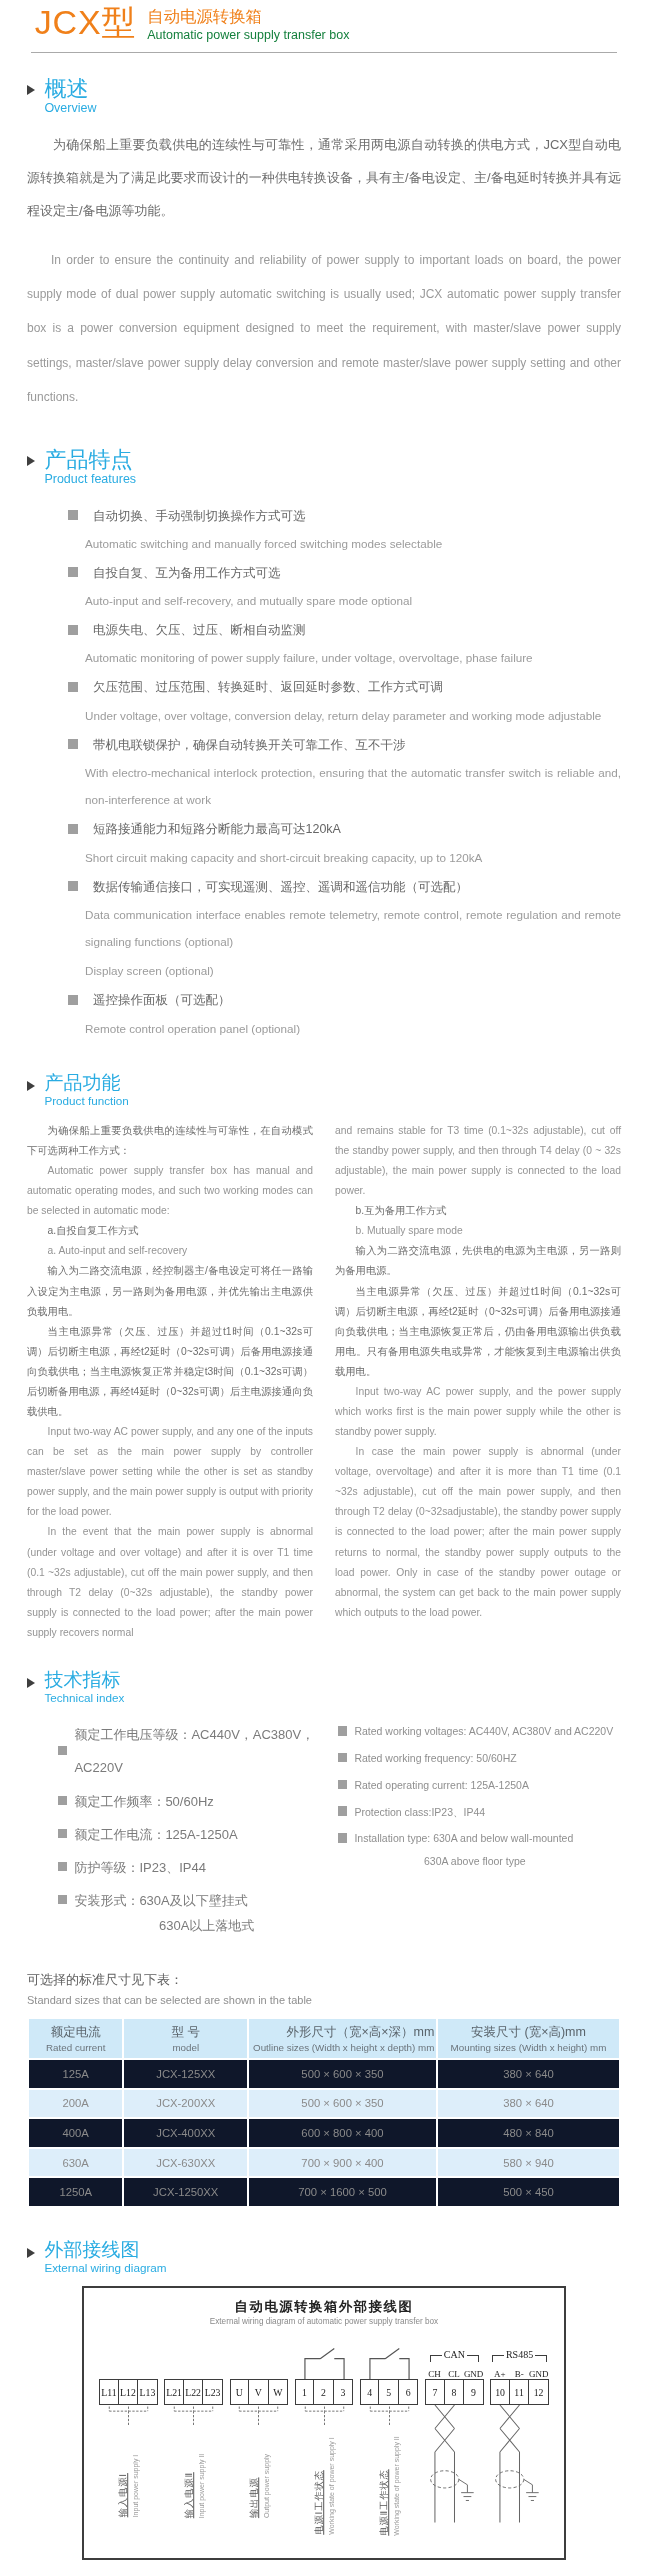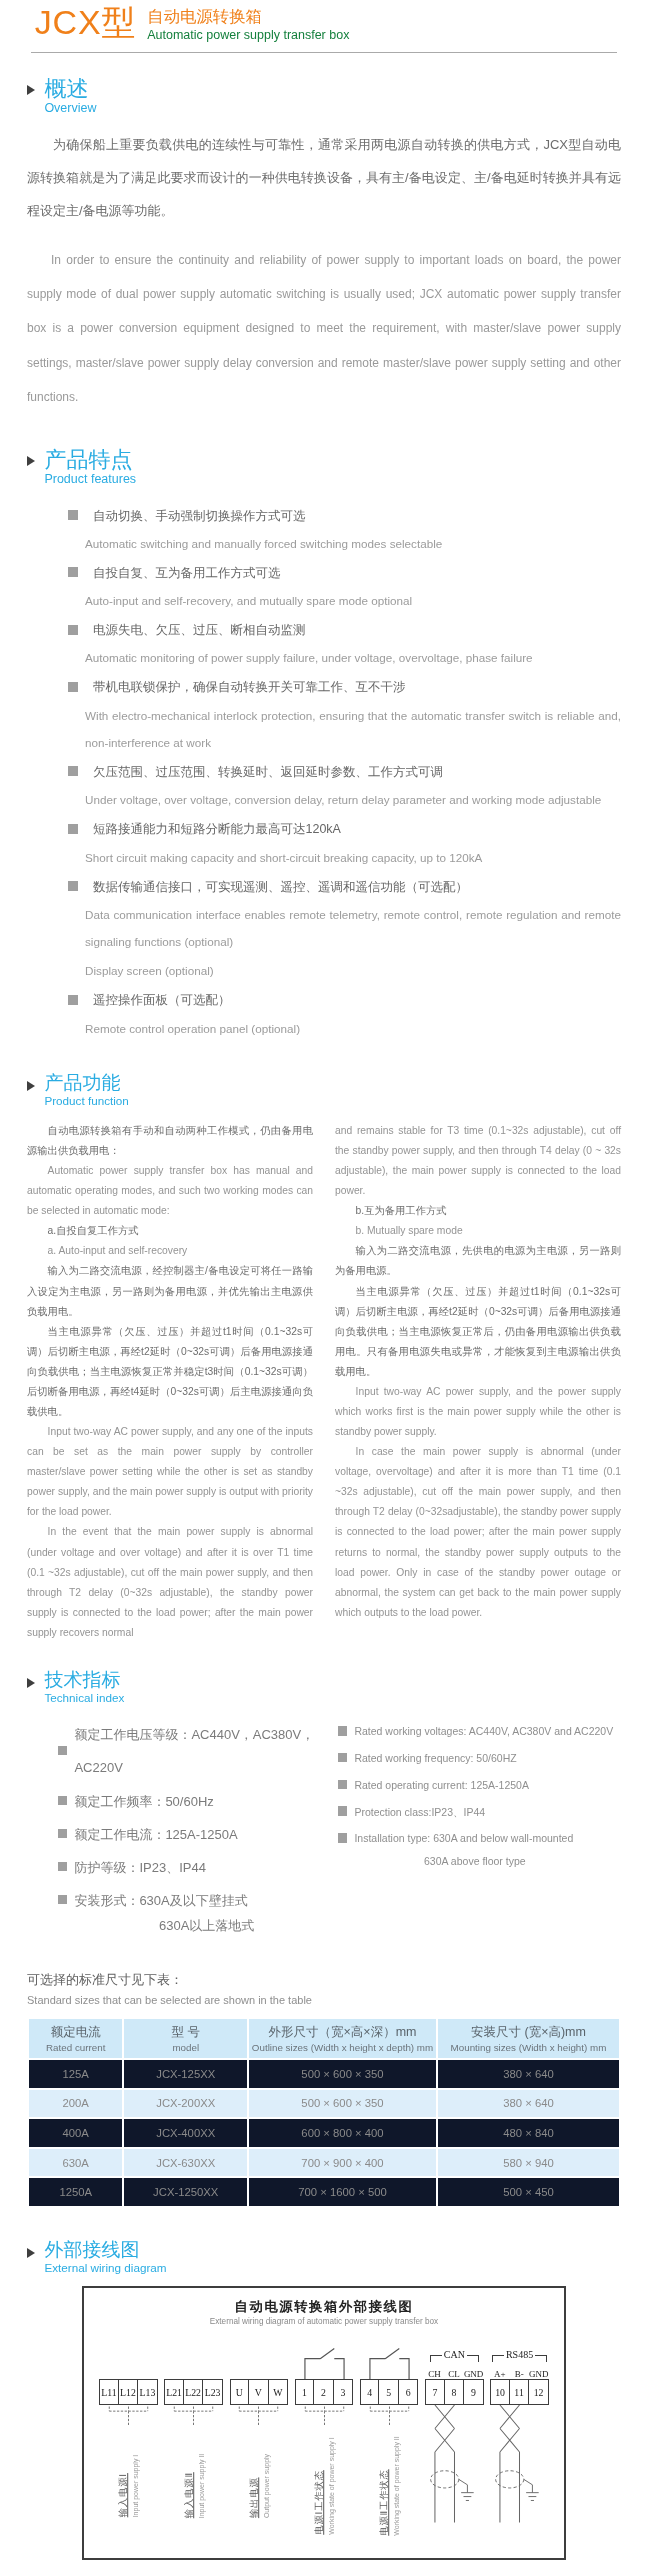--- a/index.html
+++ b/index.html
@@ -66,21 +66,21 @@
   .note { margin-top:36px; }
   .note-cn { font-size:13px; color:#5f5f5f; }
   .note-en { font-size:11px; color:#8f8f8f; margin-top:4.7px; }
   table.sizes { width:100%; border-collapse:separate; border-spacing:2.3px; margin-top:11px; }
   table.sizes th { background:#cfe9f8; font-weight:normal; padding:4.7px 1.6px; }
   table.sizes th .hcn { font-size:12.5px; color:#5a646b; }
   table.sizes th .hen { font-size:9.8px; color:#6b747b; margin-top:1.6px; }
   table.sizes td { text-align:center; font-size:11.3px; color:#8a8a8a; padding:7.8px 1.6px; }
   table.sizes tr.odd td { background:#0f172a; }
   table.sizes tr.even td { background:#ddeefa; }
-  .c1{width:16%;} .c2{width:21%;} .c3{width:32%;} .c4{width:31%;}
+  .c1{width:16%;} .c2{width:21%;} .c3{width:32%;text-align:right;} .c4{width:31%;}
 
   
   .wire { margin-top:31px; }
   .wbox { width:484px; margin:12.5px auto 0 auto; border:2.3px solid #3d3d3d; background:#fff;
           padding:9.4px 6.2px 4.7px 6.2px; font-family:"Liberation Serif", serif; }
   .wt-cn { text-align:center; font-size:13.3px; font-weight:bold; color:#222; letter-spacing:1.6px; }
   .wt-en { text-align:center; font-size:8.2px; color:#8a8a8a; margin-top:1.6px; font-family:"Liberation Sans",sans-serif;}
   .wgrid { display:flex; justify-content:center; gap:6.2px; margin-top:4.7px; }
   .wgroup { width:59px; display:flex; flex-direction:column; align-items:center; }
   .topband { height:48px; width:59px; display:flex; flex-direction:column; justify-content:flex-end; align-items:center; }
@@ -154,30 +154,30 @@
       <div class="fitem">
         <div class="fcn">
             <span class="sq"></span>
             <span>电源失电、欠压、过压、断相自动监测</span>
           </div>
         <div class="fen">Automatic monitoring of power supply failure, under voltage, overvoltage, phase failure</div>
       </div>
       <div class="fitem">
         <div class="fcn">
             <span class="sq"></span>
+            <span>欠压范围、过压范围、转换延时、返回延时参数、工作方式可调</span>
+          </div>
+        <div class="fen">Under voltage, over voltage, conversion delay, return delay parameter and working mode adjustable</div>
+      </div>
+      <div class="fitem">
+        <div class="fcn">
+            <span class="sq"></span>
             <span>带机电联锁保护，确保自动转换开关可靠工作、互不干涉</span>
           </div>
         <div class="fen">With electro-mechanical interlock protection, ensuring that the automatic transfer switch is reliable and, non-interference at work</div>
-      </div>
-      <div class="fitem">
-        <div class="fcn">
-            <span class="sq"></span>
-            <span>欠压范围、过压范围、转换延时、返回延时参数、工作方式可调</span>
-          </div>
-        <div class="fen">Under voltage, over voltage, conversion delay, return delay parameter and working mode adjustable</div>
       </div>
       <div class="fitem">
         <div class="fcn">
             <span class="sq"></span>
             <span>短路接通能力和短路分断能力最高可达120kA</span>
           </div>
         <div class="fen">Short circuit making capacity and short-circuit breaking capacity, up to 120kA</div>
       </div>
       <div class="fitem">
         <div class="fcn">
@@ -202,21 +202,21 @@
   <div class="func">
     <div class="sec sm">
       <div class="tri"></div>
       <div>
         <div class="scn">产品功能</div>
         <div class="sen">Product function</div>
       </div>
     </div>
     <div class="cols">
       <div class="col">
-        <p class="cn">自动电源转换箱有手动和自动两种工作模式，仍由备用电源输出供负载用电：</p>
+        <p class="cn">为确保船上重要负载供电的连续性与可靠性，在自动模式下可选两种工作方式：</p>
         <p class="en">Automatic power supply transfer box has manual and automatic operating modes, and such two working modes can be selected in automatic mode:</p>
         <p class="cn">a.自投自复工作方式</p>
         <p class="en">a. Auto-input and self-recovery</p>
         <p class="cn">输入为二路交流电源，经控制器主/备电设定可将任一路输入设定为主电源，另一路则为备用电源，并优先输出主电源供负载用电。</p>
         <p class="cn">当主电源异常（欠压、过压）并超过t1时间（0.1~32s可调）后切断主电源，再经t2延时（0~32s可调）后备用电源接通向负载供电；当主电源恢复正常并稳定t3时间（0.1~32s可调）后切断备用电源，再经t4延时（0~32s可调）后主电源接通向负载供电。</p>
         <p class="en">Input two-way AC power supply, and any one of the inputs can be set as the main power supply by controller master/slave power setting while the other is set as standby power supply, and the main power supply is output with priority for the load power.</p>
         <p class="en">In the event that the main power supply is abnormal (under voltage and over voltage) and after it is over T1 time (0.1 ~32s adjustable), cut off the main power supply, and then through T2 delay (0~32s adjustable), the standby power supply is connected to the load power; after the main power supply recovers normal</p>
       </div>
       <div class="col">
         <p class="en cont">and remains stable for T3 time (0.1~32s adjustable), cut off the standby power supply, and then through T4 delay (0 ~ 32s adjustable), the main power supply is connected to the load power.</p>

